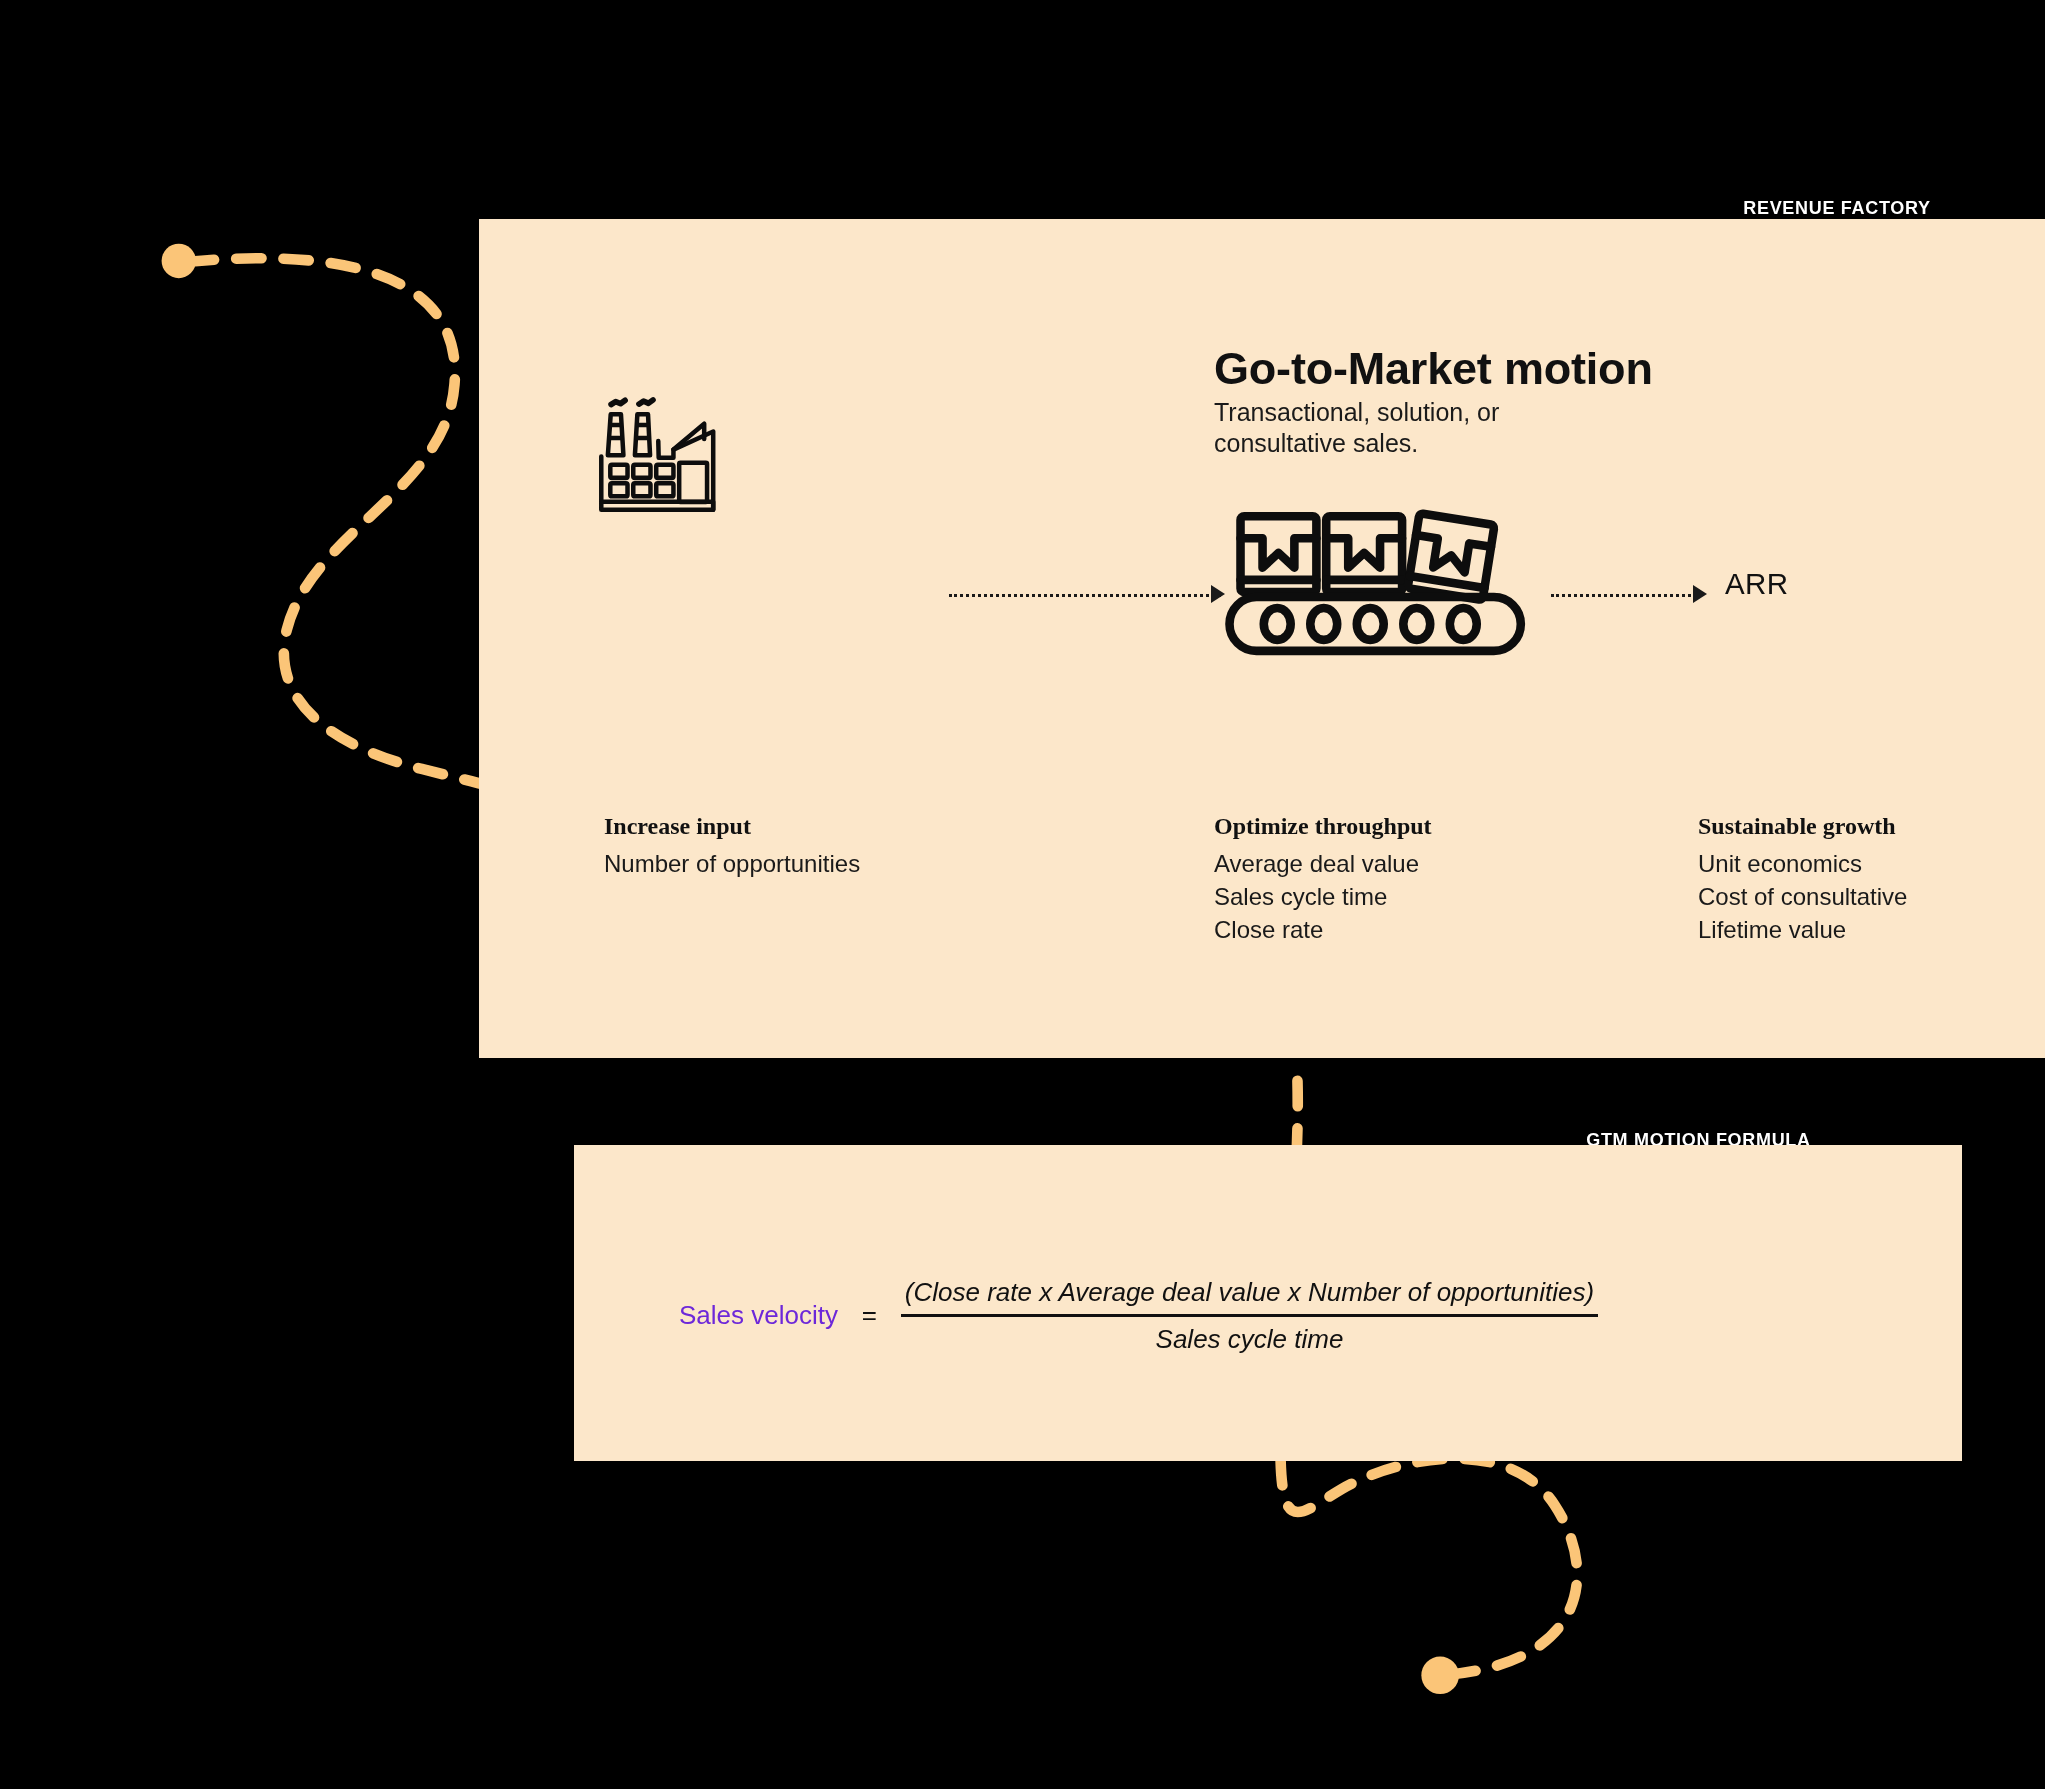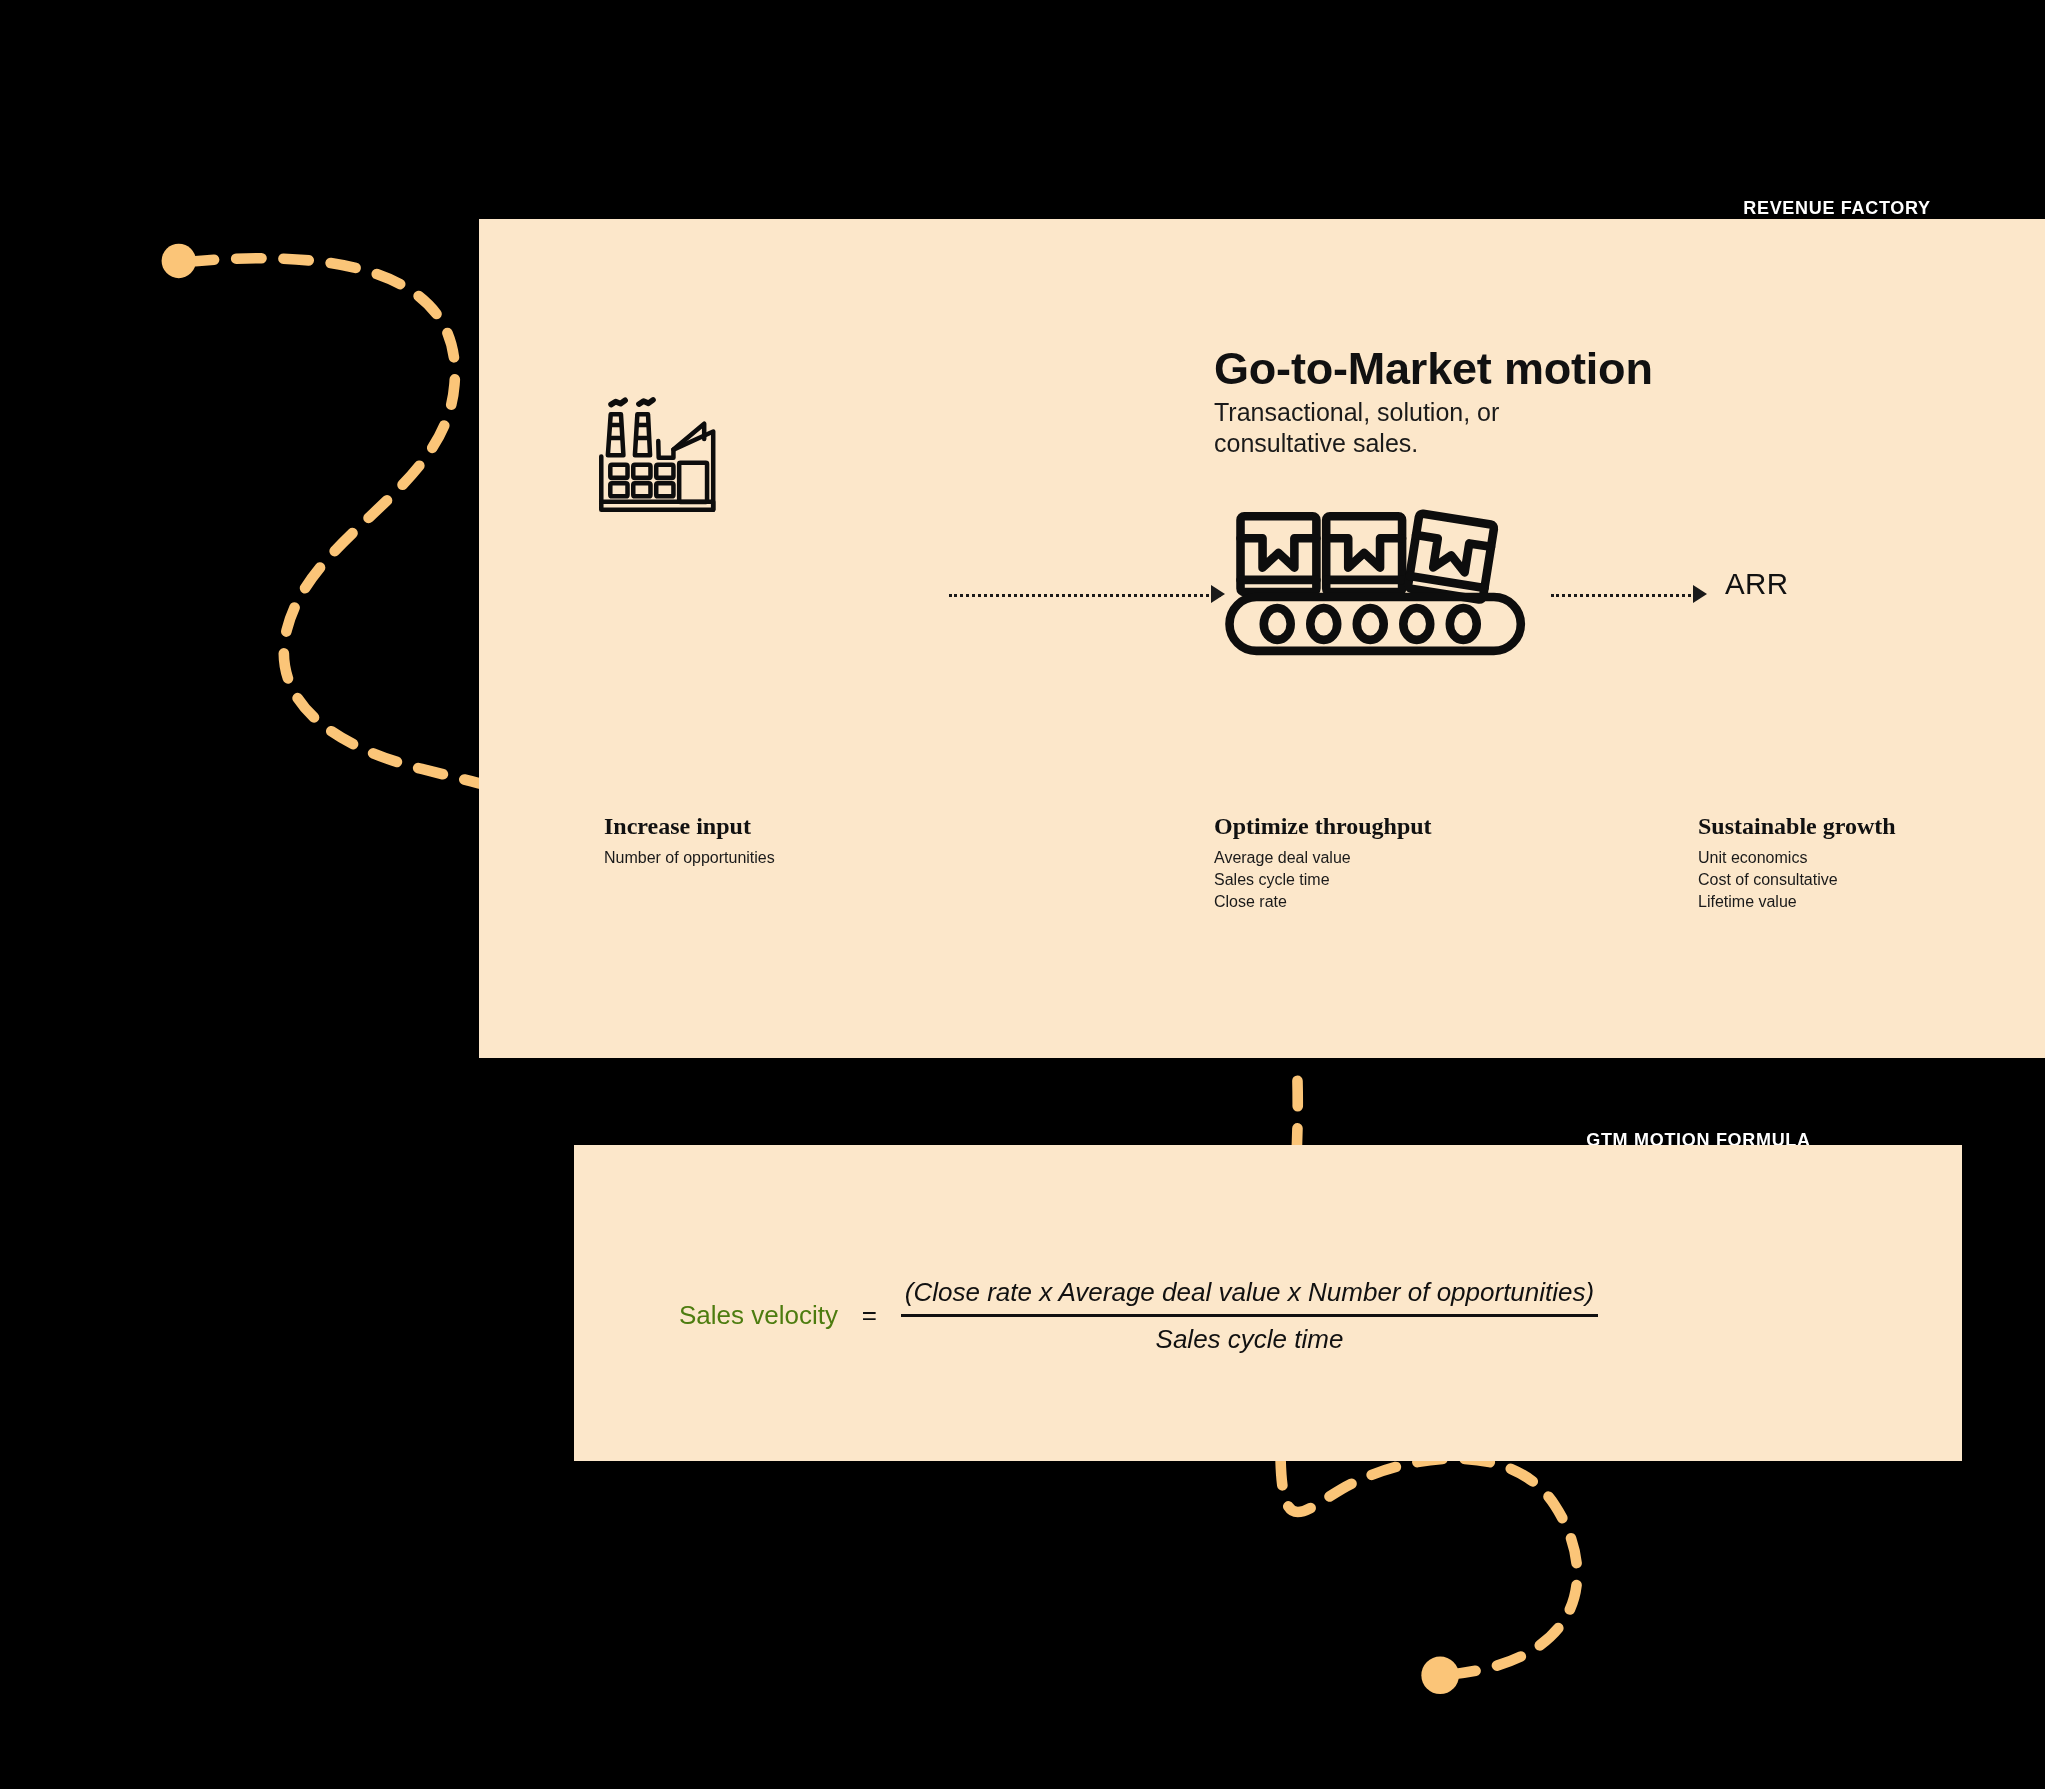--- a/index.html
+++ b/index.html
@@ -61,32 +61,32 @@
     border-top:9px solid transparent;
     border-bottom:9px solid transparent;
   }
 
   
   .col{ position:absolute; }
   .col-title{
     font-size:24px; font-weight:bold; color:#111; margin:0 0 6.5px 0; white-space:nowrap;font-family:Liberation Serif, serif;
   }
   .col-item{
-    font-size:16px; color:#1a1a1a; line-height:1.38; white-space:nowrap;
+    font-size:24px; color:#1a1a1a; line-height:1.38; white-space:nowrap;
   }
   #col-increase-input{ left:605px; top:813px; }
   #col-optimize-throughput{ left:1214px; top:813px; }
   #col-sustainable-growth{ left:1699px; top:813px; }
 
   
   #formula{
     position:absolute; left:679px; top:1276px;
     display:flex; align-items:center; gap:16.4px;
   }
-  #formula-lhs{ font-size:26px; color:#4d7c0f; white-space:nowrap; }
+  #formula-lhs{ font-size:26px; color:#6d28d9; white-space:nowrap; }
   #formula-eq{ font-size:26px; color:#111; padding:0 7.4px; }
   #formula-frac{ display:flex; flex-direction:column; align-items:center;font-style:italic; }
   #formula-num{
     font-size:26px; color:#111; white-space:nowrap; padding:0 4.1px 5.7px 4.1px;
   }
   #formula-bar{ height:2.9px; background:#111; width:100%; }
   #formula-den{ font-size:26px; color:#111; white-space:nowrap; padding-top:7.4px; }
 
   
   #deco-svg{ position:absolute; left:0; top:0; width:2185px; height:1789px; pointer-events:none; }

